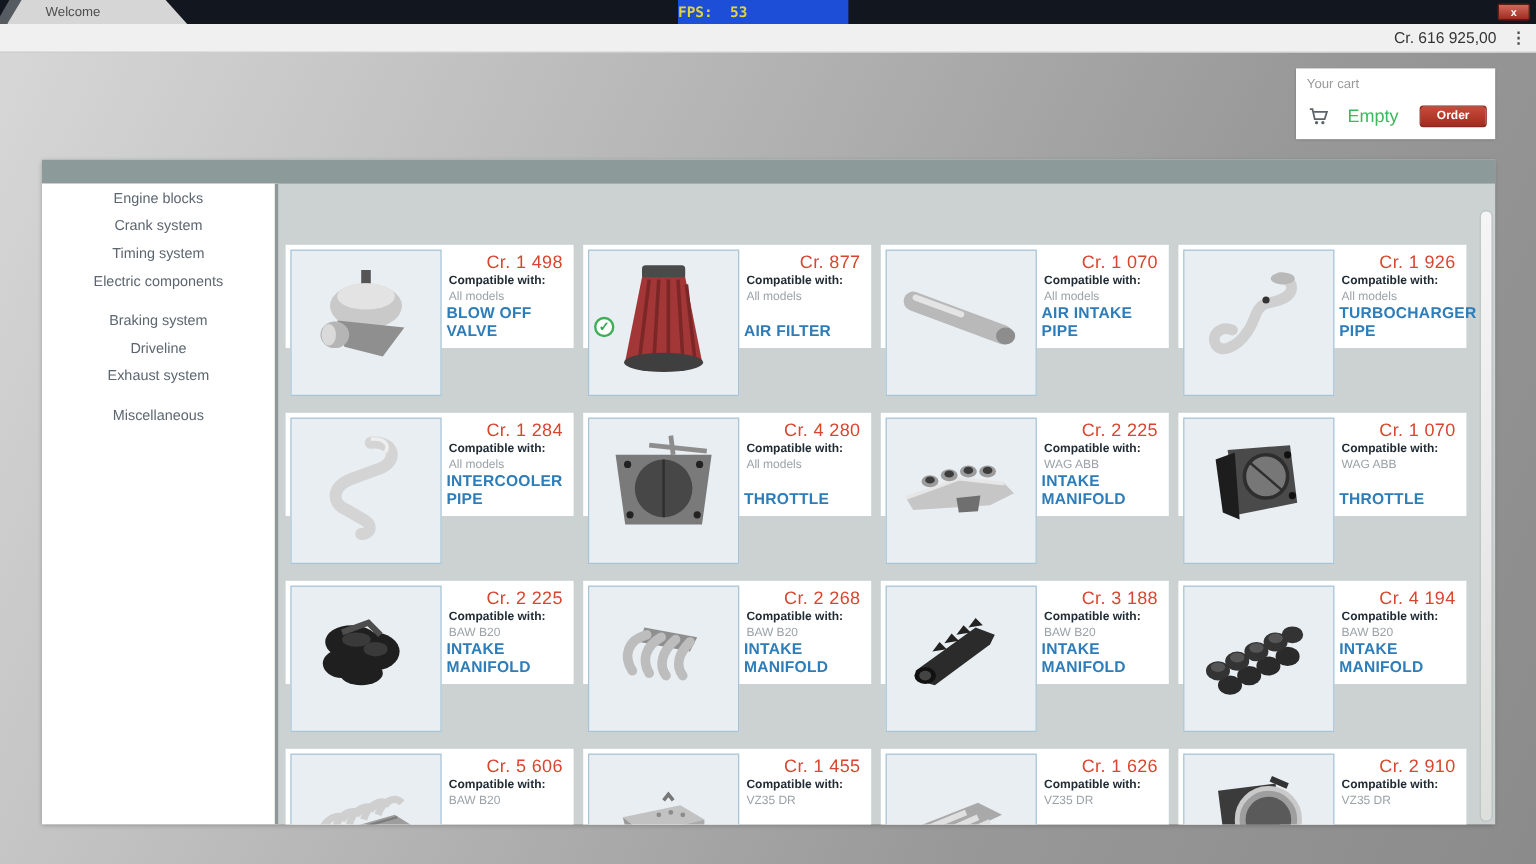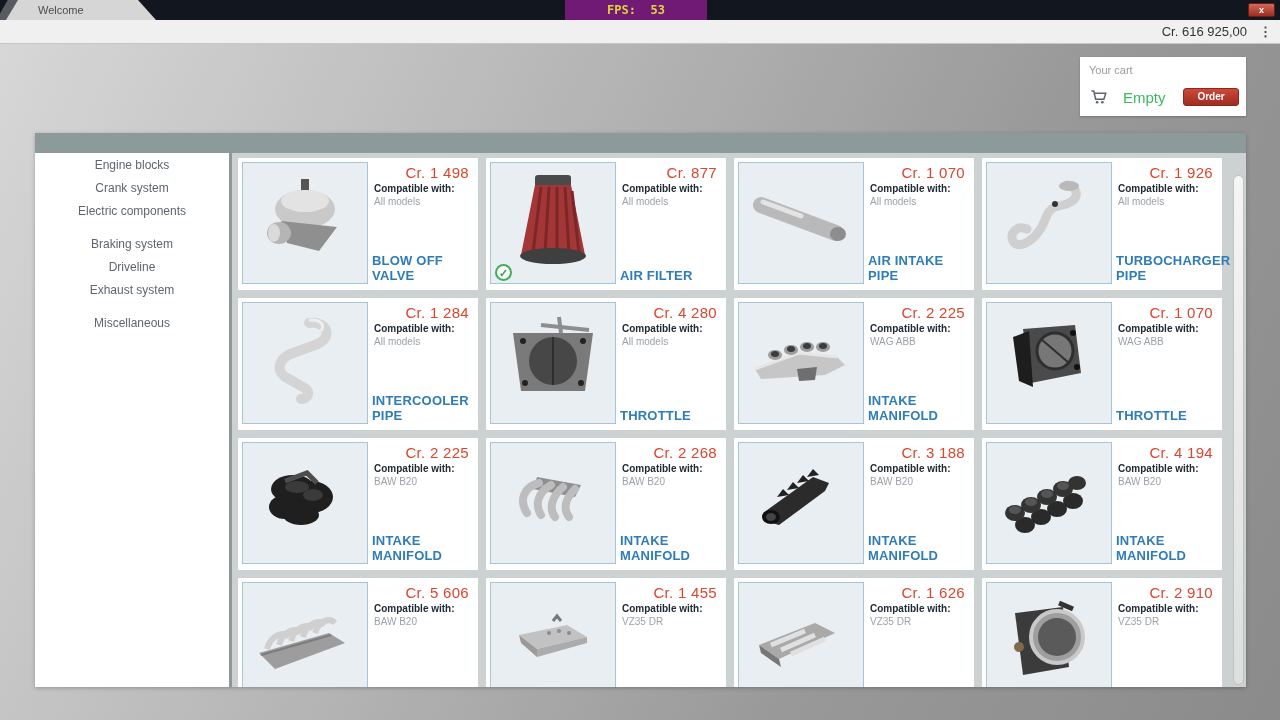--- a/index.html
+++ b/index.html
@@ -10,21 +10,21 @@
 
   
   .topbar { position:absolute; left:0; top:0; width:1280px; height:20px;
     background:#12161f; }
   .tab-stripe { position:absolute; left:2px; top:0; width:12px; height:20px;
     background:#575c63; transform:skewX(-30deg); }
   .tab { position:absolute; left:6px; top:0; width:150px; height:20px;
     background:#d6d6d6; clip-path:polygon(12px 0, 132px 0, 150px 100%, 0 100%);
     color:#4d4d4d; font-size:11px; line-height:20px; padding-left:32px; }
   .fps { position:absolute; left:565px; top:0; width:142px; height:20px;
-    background:#701a75; color:var(--fps-yellow); text-align:center;
+    background:#1d4ed8; color:var(--fps-yellow); text-align:left;
     font-family:"DejaVu Sans Mono", monospace; font-size:12px; font-weight:bold;
     line-height:20px; white-space:pre; }
   .close-btn { position:absolute; left:1248px; top:3px; width:27px; height:14px;
     background:linear-gradient(#d4685c,#9c2d20); border:1px solid #6e1c12;
     border-radius:2px; color:#fff; font-size:9px; font-weight:bold;
     text-align:center; line-height:12px; cursor:pointer; }
 
   
   .statusbar { position:absolute; left:0; top:20px; width:1280px; height:24px;
     background:#f0f0f0; border-bottom:1px solid #c6c6c6; }
@@ -55,21 +55,21 @@
     background:#fff; border-right:3px solid #8e9898; padding-top:1px; }
   .side-group { margin-bottom:10px; }
   .side-item { height:23px; line-height:23px; text-align:center;
     color:#5c6670; font-size:12px; cursor:pointer; }
 
   .grid-wrap { position:absolute; left:200px; top:20px; right:0; bottom:0; }
   .grid { display:grid; grid-template-columns:repeat(4,240px);
     grid-auto-rows:132px; gap:8px; padding:5px 0 0 3px; }
 
   
-  .card { position:relative; background:#fff; cursor:pointer; }
+  .card { position:relative; background:#fff; cursor:pointer;margin-top:46px; }
   .imgbox { position:absolute; left:4px; top:4px; width:126px; height:122px;
     background:#e8eef2; border:1px solid #a6c4d8; }
   .imgbox svg { width:100%; height:100%; display:block; }
   .price { position:absolute; top:6px; right:9px; font-size:15px;
     letter-spacing:.3px; color:var(--price-red); }
   .compat-label { position:absolute; top:25px; left:136px; right:6px;
     font-size:10px; font-weight:bold; color:#212b34; }
   .compat-value { position:absolute; top:38px; left:136px; right:6px;
     font-size:10px; color:#9ba2a8; }
   .pname { position:absolute; bottom:7px; right:9px; left:134px;
@@ -111,20 +111,21 @@
     <div class="order-btn">Order</div>
   </div>
 </div>
 
 <div class="panel">
   <div class="panel-head"></div>
   <div class="sidebar">
       <div class="side-group">
         <div class="side-item">Engine blocks</div>
         <div class="side-item">Crank system</div>
+        <div class="side-item">Timing system</div>
         <div class="side-item">Electric components</div>
       </div>
       <div class="side-group">
         <div class="side-item">Braking system</div>
         <div class="side-item">Driveline</div>
         <div class="side-item">Exhaust system</div>
       </div>
       <div class="side-group">
         <div class="side-item">Miscellaneous</div>
       </div>

